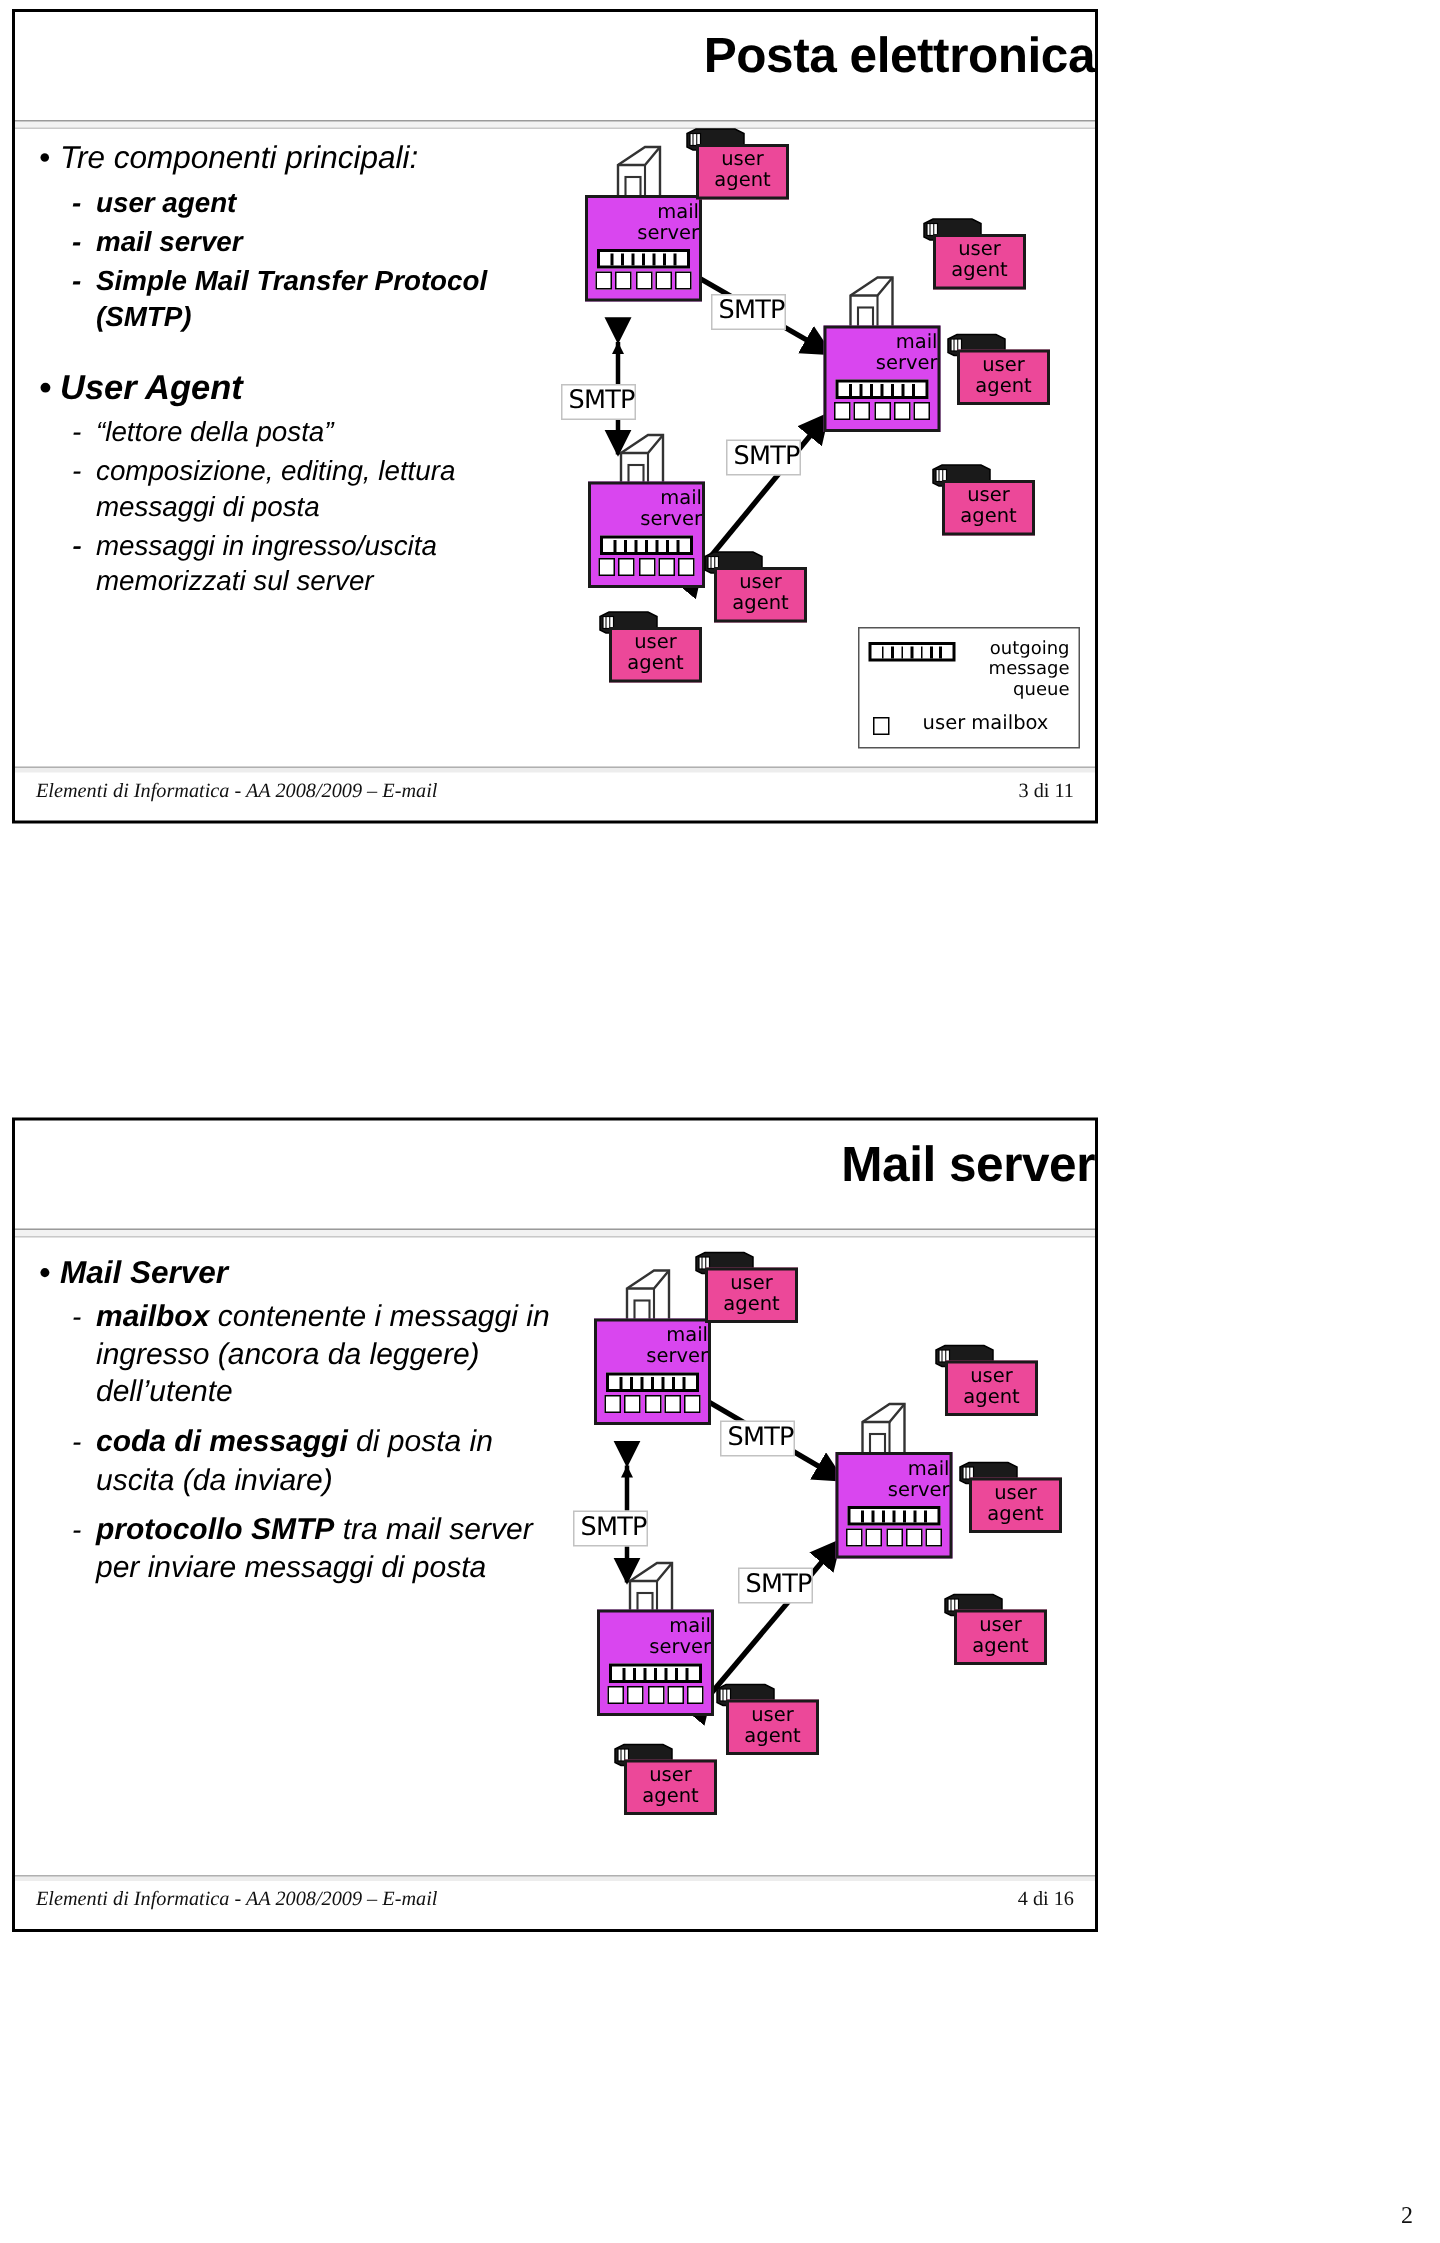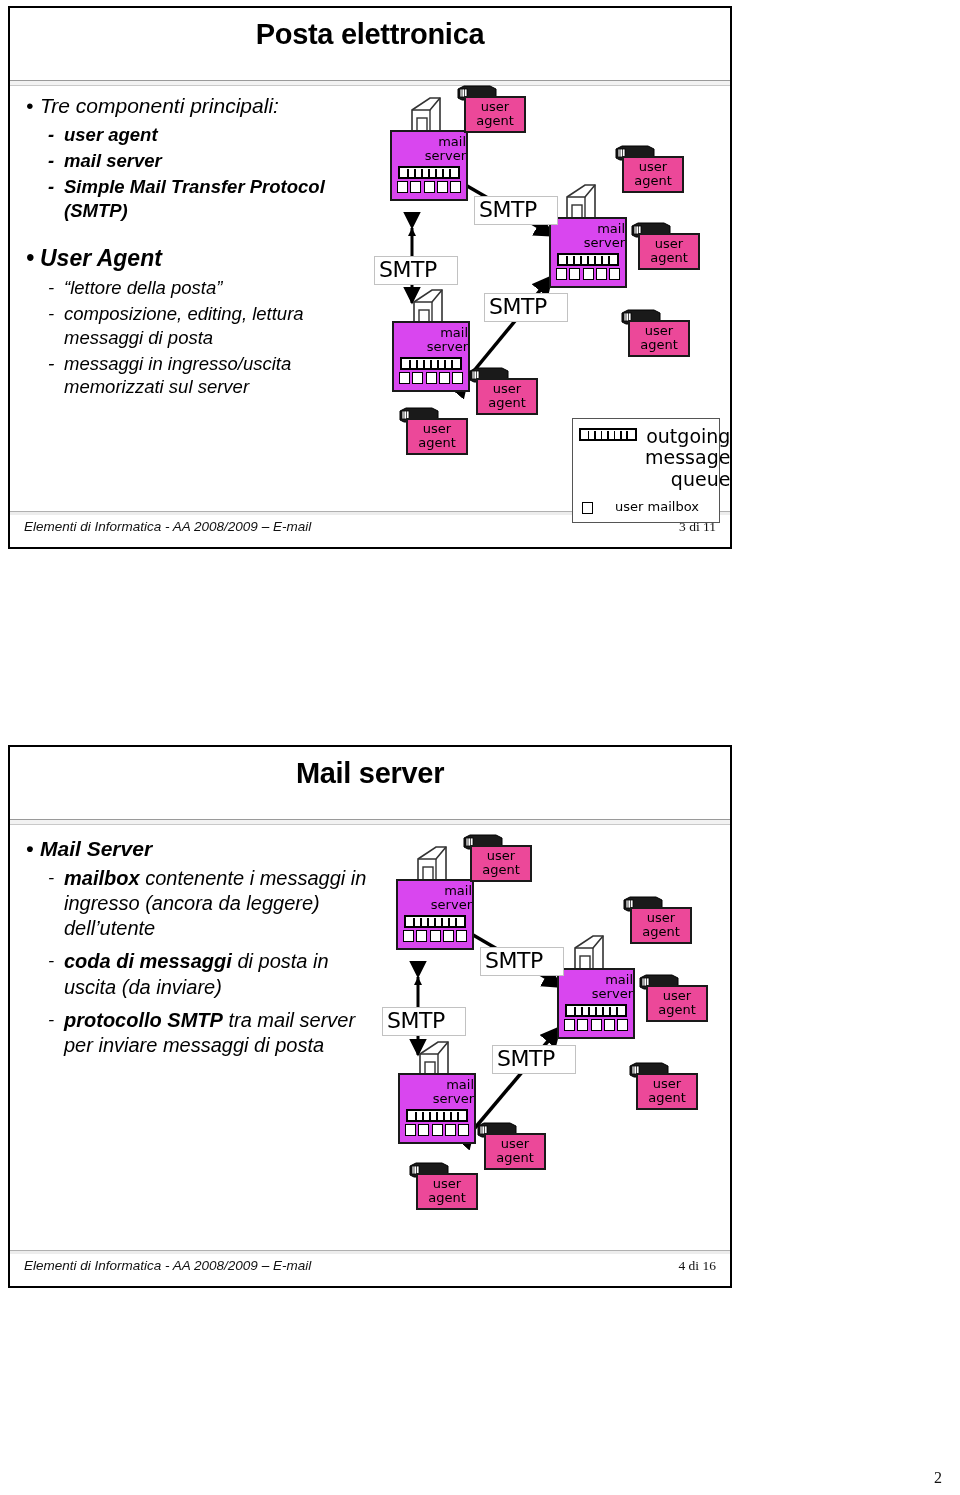--- a/index.html
+++ b/index.html
@@ -22,22 +22,22 @@
   #slide-2 { top: 745px; height: 543px; }
 
   .slide-title-area {
     position: relative;
     height: 72px;
     width: 100%;
   }
   .slide-title {
     position: absolute;
     left: 0; right: 0; top: 10px;
-    text-align: center;
-    font-size: 29px;
+    text-align: right;
+    font-size: 33px;
     font-weight: bold;
     color: #000;
     letter-spacing: -0.3px;
   }
   .title-rule {
     position: absolute;
     left: 0; right: 0; top: 72px;
     height: 6px;
     border-top: 1.5px solid #9a9a9a;
     border-bottom: 1.5px solid #c9c9c9;
@@ -89,21 +89,21 @@
     height: 36px;
   }
   .footer-rule {
     position: absolute; left: 0; right: 0; top: 0;
     height: 4px;
     border-top: 1px solid #b0b0b0;
     background: #ededed;
   }
   .footer-left {
     position: absolute; left: 14px; top: 8px;
-    font-family: Liberation Sans, sans-serif;
+    font-family: Liberation Serif, serif;
     font-style: italic;
     font-size: 13.5px;
     color: #111;
   }
   .footer-right {
     position: absolute; right: 14px; top: 8px;
     font-family: "Liberation Serif", serif;
     font-size: 13.5px;
     color: #111;
   }
@@ -181,23 +181,23 @@
     color: #000;
     z-index: 2;
   }
 
   
   .smtp {
     position: absolute;
     border: 1.5px solid #c2c2c2;
     background: #fff;
     font-family: "DejaVu Sans", sans-serif;
-    font-size: 22px;
+    font-size: 17px;
     line-height: 1;
-    padding: 2px 20px 3px 4px;
+    padding: 2px 0 3px 4px;
     color: #000;
     z-index: 3;
     letter-spacing: -0.5px;
   }
 
   
   .legend {
     position: absolute;
     border: 1.6px solid #555;
     background: #fff;
@@ -222,21 +222,21 @@
   }
   .legend-q i { display:block; width: 1.6px; height: 8px; background:#000; }
   .legend-sq {
     flex: 0 0 auto;
     width: 11px; height: 12px;
     border: 1.6px solid #000;
     margin-top: 3px; margin-left: 3px;
   }
   .legend-txt {
     font-family: "DejaVu Sans", sans-serif;
-    font-size: 19px;
+    font-size: 12px;
     line-height: 1.12;
     color: #000;
     flex: 1;
     text-align: right;
   }
   .legend-row2 { margin-top: 9px; }
   .legend-txt2 {
     font-family: "DejaVu Sans", sans-serif;
     font-size: 13px;
     color: #000;

